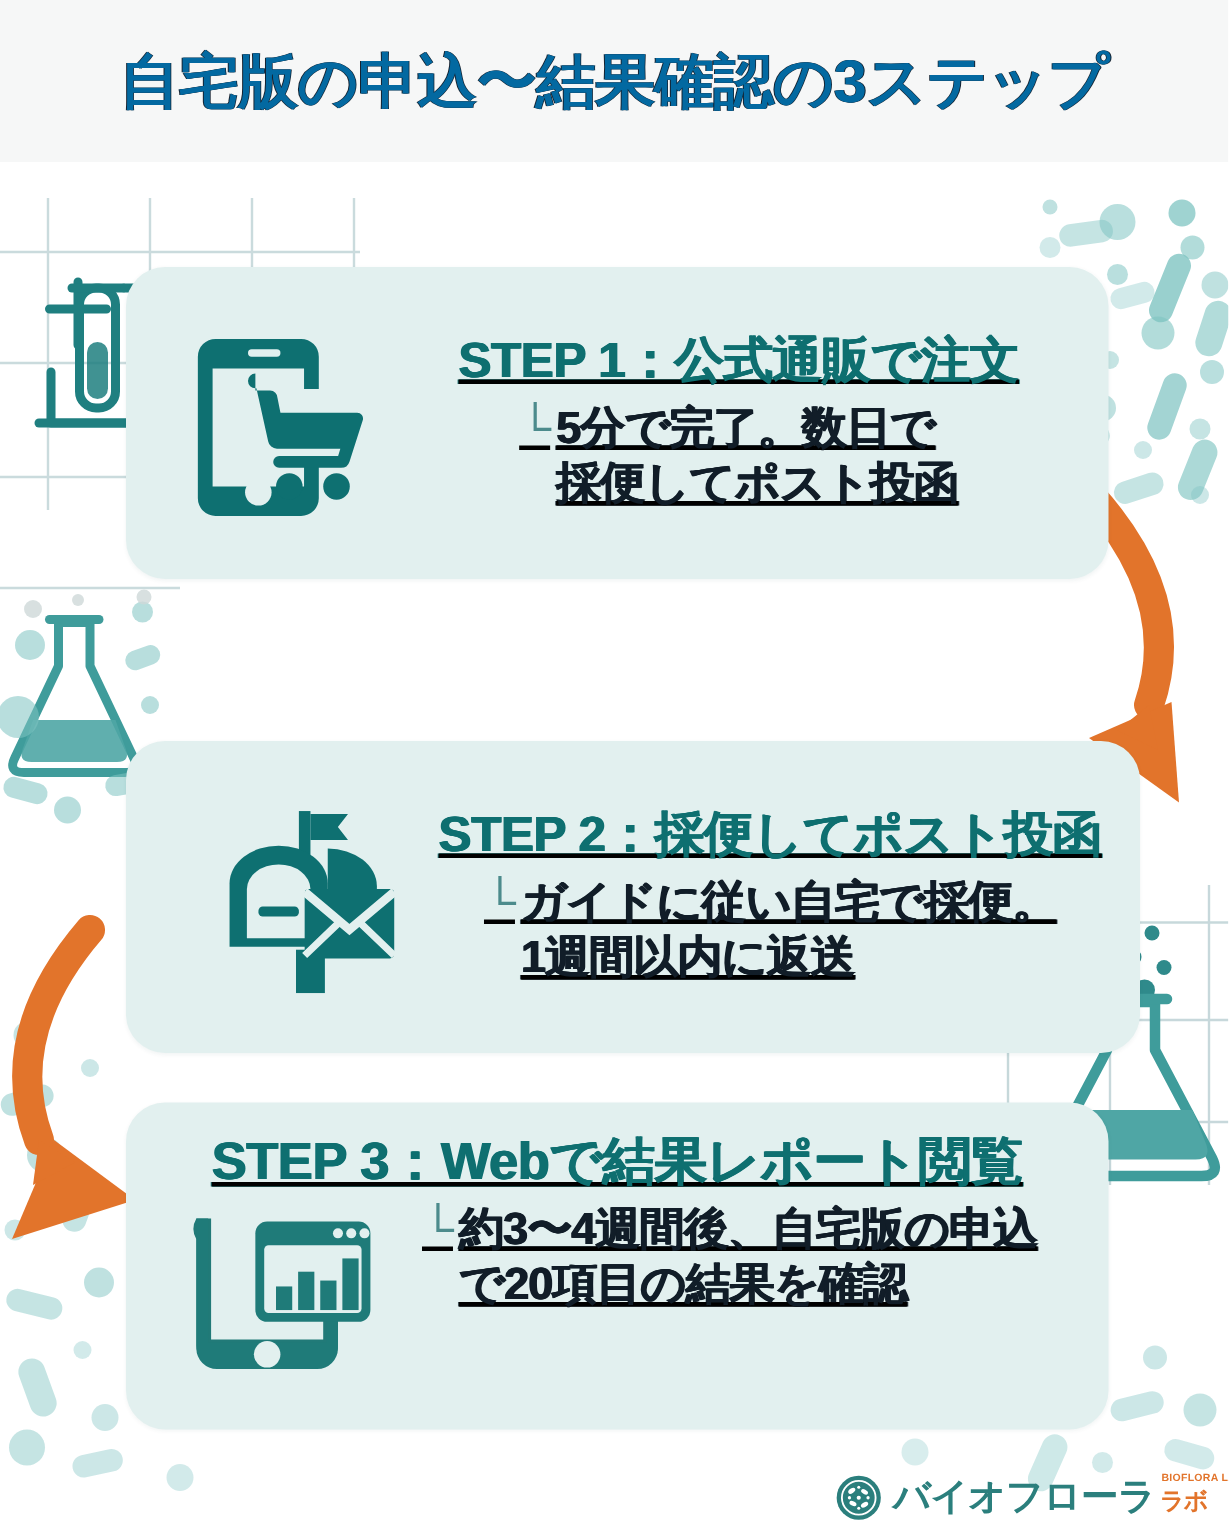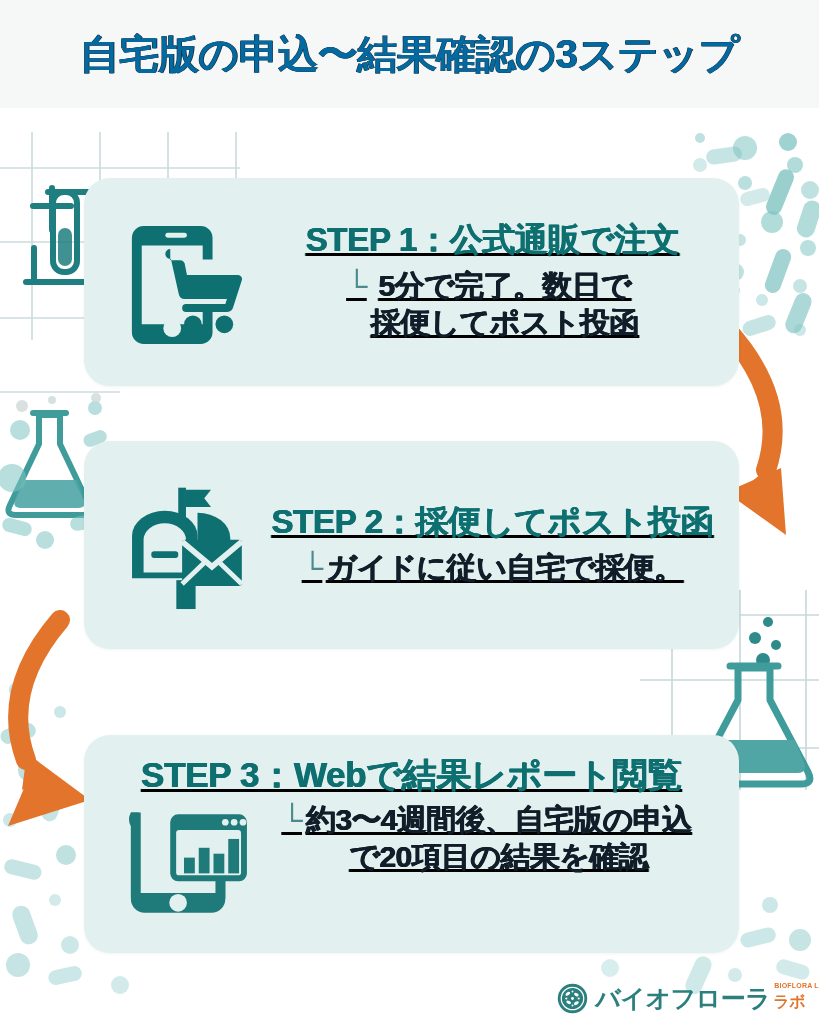--- a/index.html
+++ b/index.html
@@ -60,21 +60,21 @@
 
   
   .card {
     position: absolute;
     background: #e2f0ef;
     border-radius: 26px;
     z-index: 5;
     box-shadow: 0 1px 3px rgba(20,60,60,0.06);
   }
   #card-1 { left: 84px;  top: 178px; width: 655px; height: 208px; }
-  #card-2 { left: 84px;  top: 441px; width: 655px; height: 208px; }
+  #card-2 { left: 84px;  top: 494px; width: 655px; height: 208px; padding-left: 21px; }
   #card-3 { left: 84px;  top: 735px; width: 655px; height: 218px; }
 
   .card-inner {
     position: relative;
     width: 100%;
     height: 100%;
   }
   .card-icon {
     position: absolute;
     left: 26px;
@@ -133,21 +133,21 @@
   }
   .body-bracket {
     color: #4c8b8c;
     font-weight: 400;
     font-size: 30px;
     line-height: 1.22;
     margin-right: 4px;
     flex: none;
     text-shadow: none;
   }
-  .body-lines { text-align: center; }
+  .body-lines { text-align: left; }
   .body-line { display: block; white-space: nowrap; }
 
   
   .logo {
     position: absolute;
     right: 14px;
     bottom: 10px;
     z-index: 7;
     display: flex;
     align-items: center;
@@ -379,20 +379,21 @@
           <path d="M62 64 L93 90 L124 64" fill="none" stroke="#e2f0ef" stroke-width="6"></path>
           <path d="M62 108 L85 86 M124 108 L101 86" stroke="#e2f0ef" stroke-width="5" fill="none"></path>
         </svg>
       </div>
       <div class="card-text">
         <div class="step-heading">STEP 2：採便してポスト投函</div>
         <div class="step-body">
           <span class="body-bracket">└</span>
           <span class="body-lines">
             <span class="body-line">ガイドに従い自宅で採便。</span>
+            <span class="body-line">1週間以内に返送</span>
           </span>
         </div>
       </div>
     </div>
   </div>
 
   <div class="card" id="card-3">
     <div class="card-inner">
       <div class="card-text">
         <div class="step-heading">STEP 3：Webで結果レポート閲覧</div>

